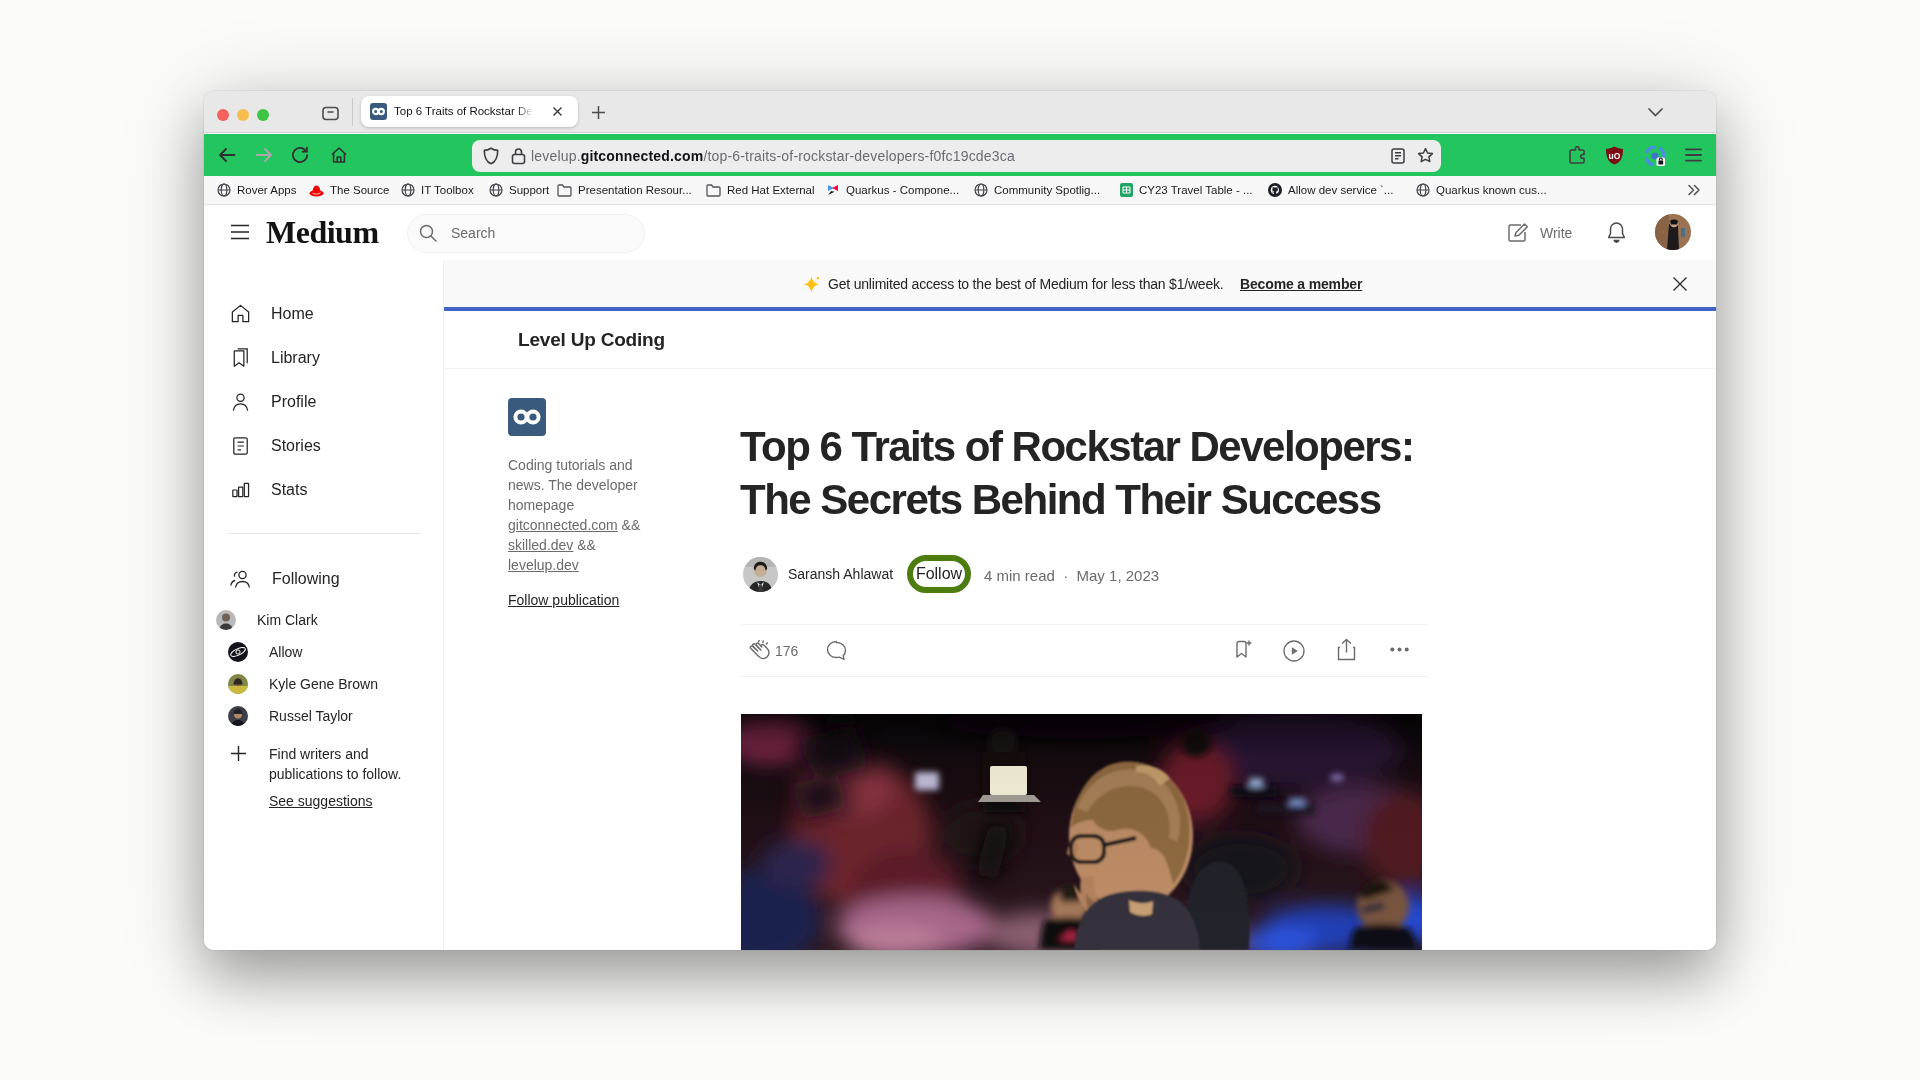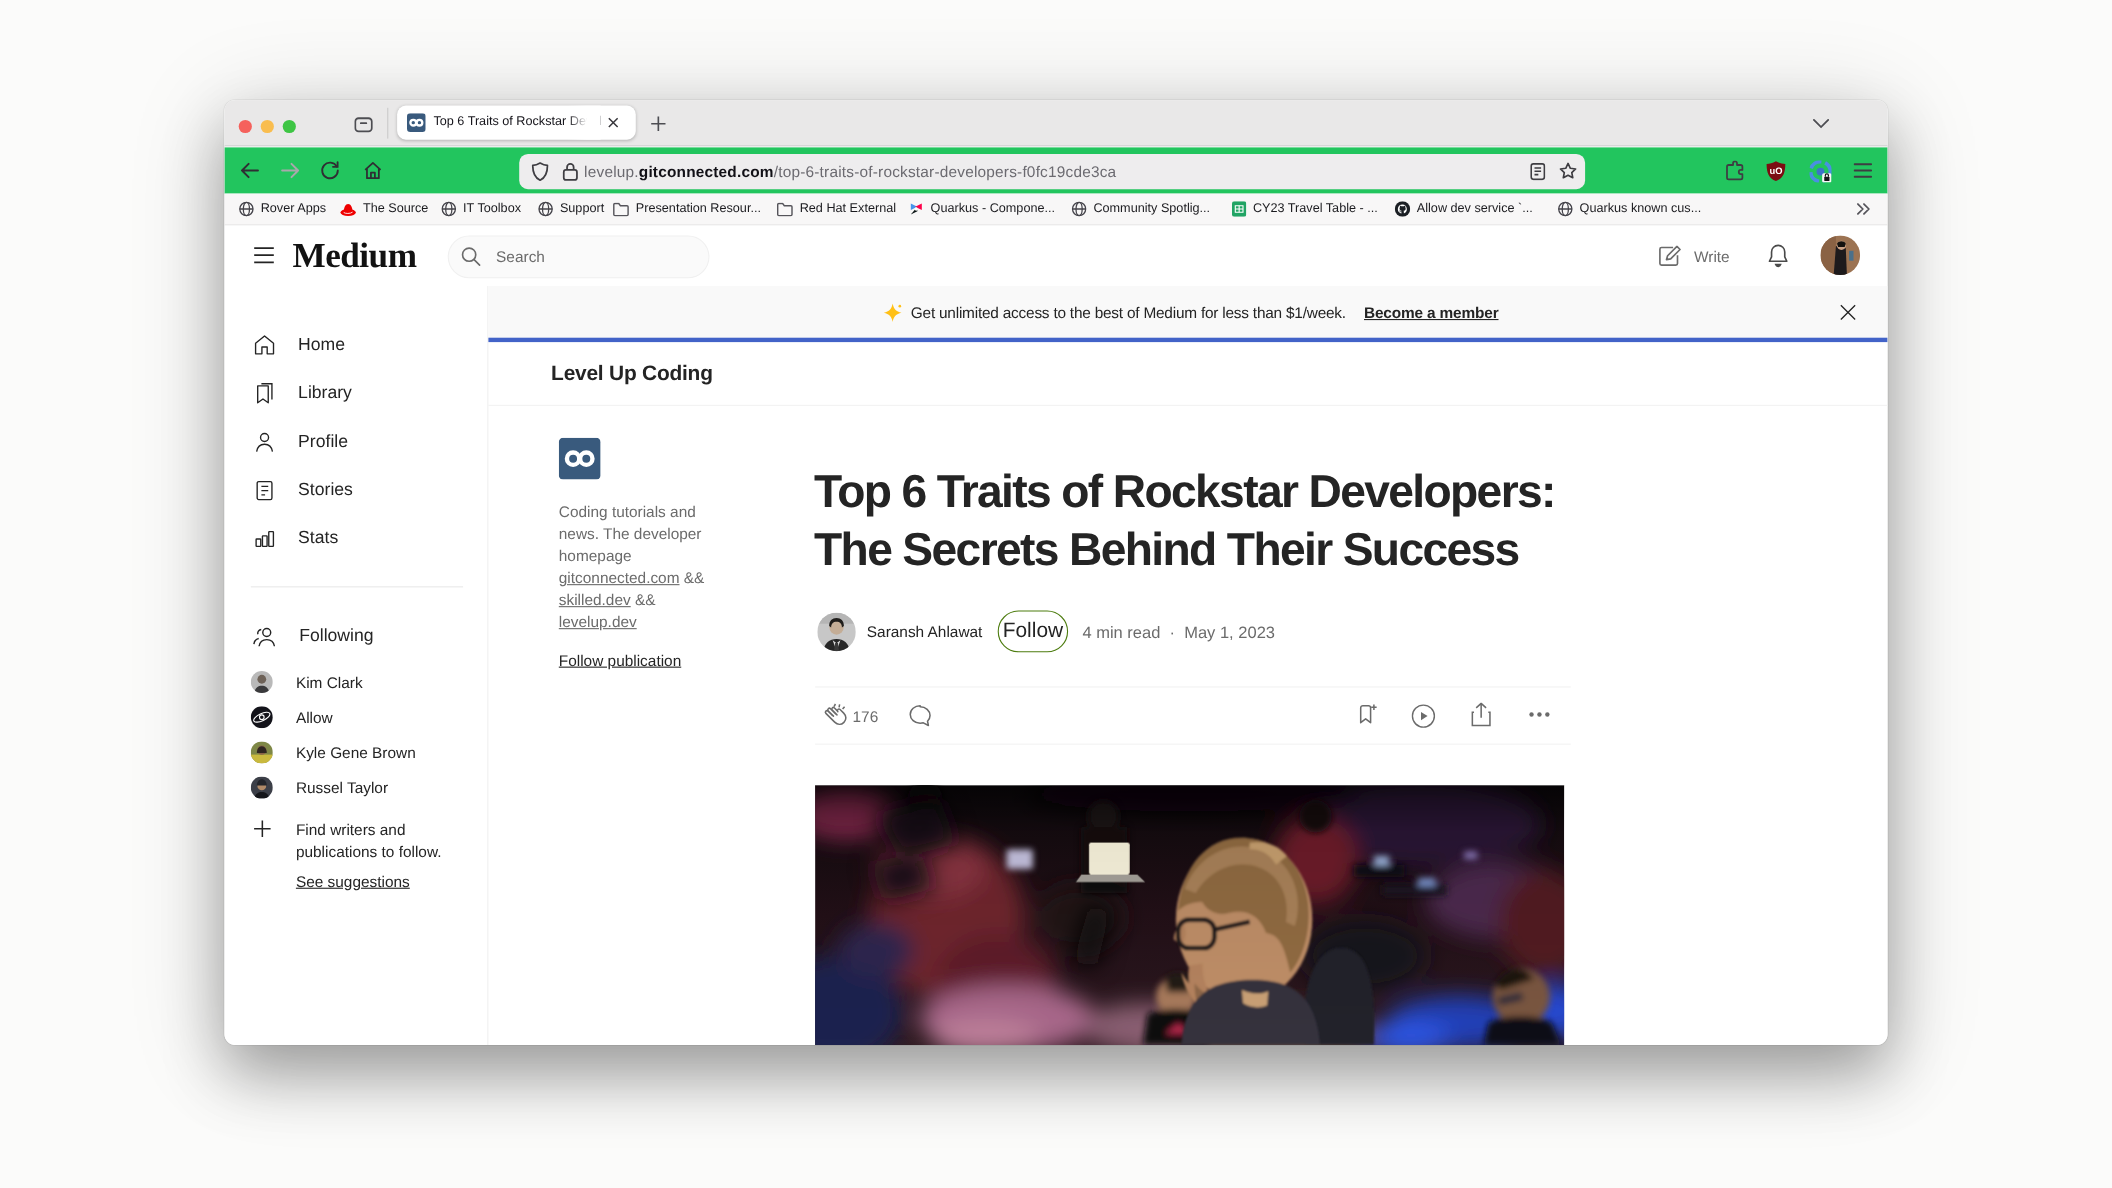--- a/index.html
+++ b/index.html
@@ -265,21 +265,21 @@
       </div>
   <div class="a" style="left:24px;top:328px;width:193px;height:1px;background:#e8e8e8"></div>
   <div class="nav" style="left:25px;top:362px">
         <svg width="24" height="24" viewBox="0 0 24 24" fill="none" stroke="#242424" stroke-width="1.3">
           <circle cx="13.5" cy="8" r="3.6"></circle>
           <path d="M6.5 20.5c.7-4.2 3.4-6 7-6s6.3 1.8 7 6"></path>
           <path d="M8.5 5.2a3.4 3.4 0 0 0-3 4.4M1.8 18.5c.5-3 2.1-4.6 4.4-5"></path>
         </svg>
         <span>Following</span>
       </div>
-  <div class="fol" style="left:24px;top:404px">
+  <div class="fol" style="left:12px;top:404px">
         <svg width="20" height="20" viewBox="0 0 20 20">
           <defs>
             <clipPath id="f1">
               <circle cx="10" cy="10" r="10"></circle>
             </clipPath>
           </defs>
           <g clip-path="url(#f1)">
             <rect width="20" height="20" fill="#b9b9b9"></rect>
             <circle cx="10" cy="7.5" r="4" fill="#6e6258"></circle>
             <path d="M3 20c1-5 4-6.5 7-6.5s6 1.5 7 6.5z" fill="#3a3a3c"></path>
@@ -340,21 +340,21 @@
         <path d="M8.5 0c.8 4.8 3.2 7.4 8 8.3-4.8 1-7.2 3.6-8 8.4-.8-4.8-3.2-7.4-8-8.4C5.3 7.4 7.7 4.8 8.5 0z"></path>
         <circle cx="15" cy="2.3" r="1.2"></circle>
       </svg>
   <div class="a" style="left:624px;top:71px;font-size:14px;letter-spacing:-.2px;color:#242424">Get unlimited access to the best of Medium for less than $1/week.</div>
   <div class="a" style="left:1036px;top:71px;font-size:14px;font-weight:bold;letter-spacing:-.15px;color:#242424;text-decoration:underline">Become a member</div>
   <svg class="a" style="left:1468px;top:71px" width="16" height="16" viewBox="0 0 16 16" stroke="#242424" stroke-width="1.2">
         <path d="M1.5 1.5l13 13M14.5 1.5l-13 13"></path>
       </svg>
   <div class="a" style="left:240px;top:102px;width:1272px;height:4px;background:#4263c8"></div>
 
-  <div class="a" style="left:297px;top:124px;font-size:19px;font-weight:bold;letter-spacing:-.2px;color:#242424">Level Up Coding</div>
+  <div class="a" style="left:314px;top:124px;font-size:19px;font-weight:bold;letter-spacing:-.2px;color:#242424">Level Up Coding</div>
   <div class="a" style="left:240px;top:163px;width:1272px;height:1px;background:#f2f2f2"></div>
 
   <svg class="a" style="left:304px;top:193px" width="38" height="38" viewBox="0 0 38 38">
         <rect width="38" height="38" rx="4" fill="#395a7d"></rect>
         <g fill="none" stroke="#fff" stroke-width="4">
           <circle cx="13" cy="19" r="5.6"></circle>
           <circle cx="25" cy="19" r="5.6"></circle>
         </g>
       </svg>
   <div class="a" style="left:304px;top:250px;width:175px;font-size:14px;line-height:20px;color:#6b6b6b">Coding tutorials and<br>news. The developer<br>homepage<br><span style="text-decoration:underline">gitconnected.com</span> &amp;&amp;<br><span style="text-decoration:underline">skilled.dev</span> &amp;&amp;<br><span style="text-decoration:underline">levelup.dev</span></div>
@@ -371,21 +371,21 @@
           <rect width="35" height="35" fill="#c7c7c7"></rect>
           <rect y="0" width="35" height="10" fill="#b5b5b5"></rect>
           <circle cx="17.5" cy="13.5" r="6.5" fill="#c4ad96"></circle>
           <path d="M10.8 12c0-4.5 2.7-7.2 6.7-7.2s6.7 2.7 6.7 7.2l-1.8 1.5c0-3.5-1.9-5.2-4.9-5.2s-4.9 1.7-4.9 5.2z" fill="#1f1d1b"></path>
           <path d="M5.5 35c1-7.5 5.5-11 12-11s11 3.5 12 11z" fill="#262626"></path>
           <path d="M14 25l3.5 2.8L21 25l-3.5 10z" fill="#dcdcdc"></path>
           <path d="M16.2 27.5h2.6l1 7.5h-4.6z" fill="#3a3a3a"></path>
         </g>
       </svg>
   <div class="a" style="left:584px;top:361px;font-size:14px;color:#242424">Saransh Ahlawat</div>
-  <div class="a" style="left:703px;top:350px;width:64px;height:38px;border:1px solid #4d7c0f;border-radius:19px;font-size:19px;color:#242424;display:flex;align-items:center;justify-content:center">Follow</div>
+  <div class="a" style="left:703px;top:350px;width:64px;height:38px;border:6px solid #4d7c0f;border-radius:19px;font-size:16px;color:#242424;display:flex;align-items:center;justify-content:center">Follow</div>
   <div class="a" style="left:780px;top:362px;font-size:15px;color:#6b6b6b">4 min read&nbsp;&nbsp;·&nbsp;&nbsp;May 1, 2023</div>
 
   <div class="a" style="left:537px;top:419px;width:687px;height:1px;background:#f2f2f2"></div>
   <div class="a" style="left:537px;top:471px;width:687px;height:1px;background:#f2f2f2"></div>
   <svg class="a" style="left:543px;top:433px" width="25" height="25" viewBox="0 0 25 25" fill="none" stroke="#6b6b6b" stroke-width="1.4" stroke-linejoin="round">
         <path d="M11.2 4.3L12.5 2M15.8 5l.5-2.7M19 6.5L20.8 4.5"></path>
         <path d="M13.8 7.8l-2.2-2.2a1.4 1.4 0 0 0-2 2l4.3 4.3-1.2-.9-4.7-4.7a1.4 1.4 0 0 0-2 2l4.7 4.7-1.6-1.2-3.3-3.3a1.4 1.4 0 0 0-2 2l8 8c2.6 2.6 6 2.6 8.4.2s2.4-5.8-.2-8.4l-3.3-3.3a1.4 1.4 0 0 0-2 2z"></path>
       </svg>
   <div class="a" style="left:571px;top:438px;font-size:14px;color:#6b6b6b">176</div>
   <svg class="a" style="left:622px;top:435px" width="21" height="21" viewBox="0 0 21 21" fill="none" stroke="#6b6b6b" stroke-width="1.4">

